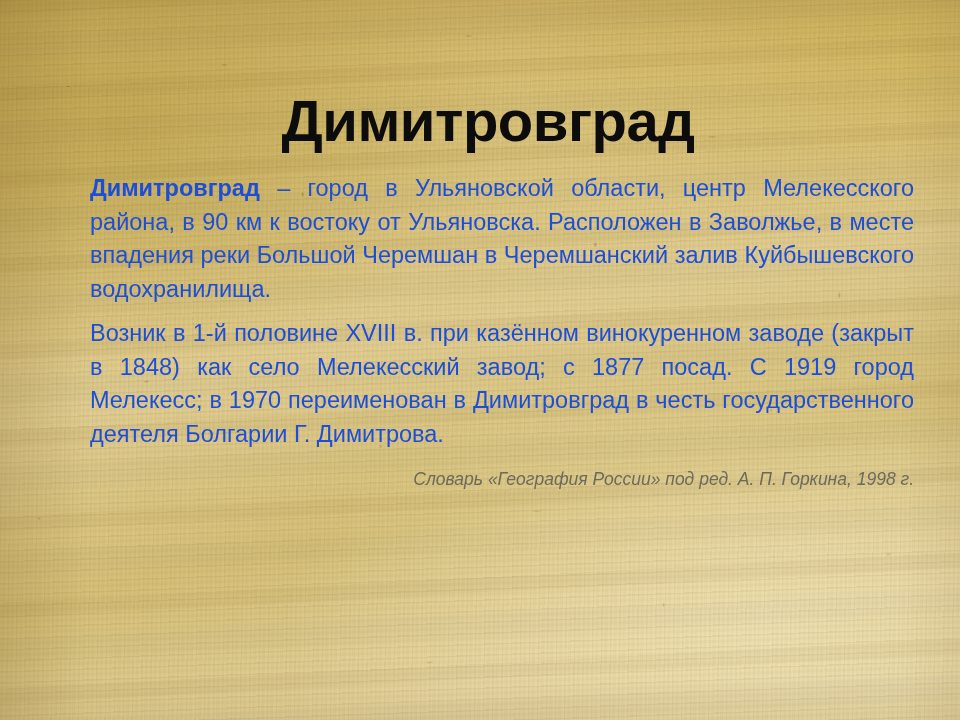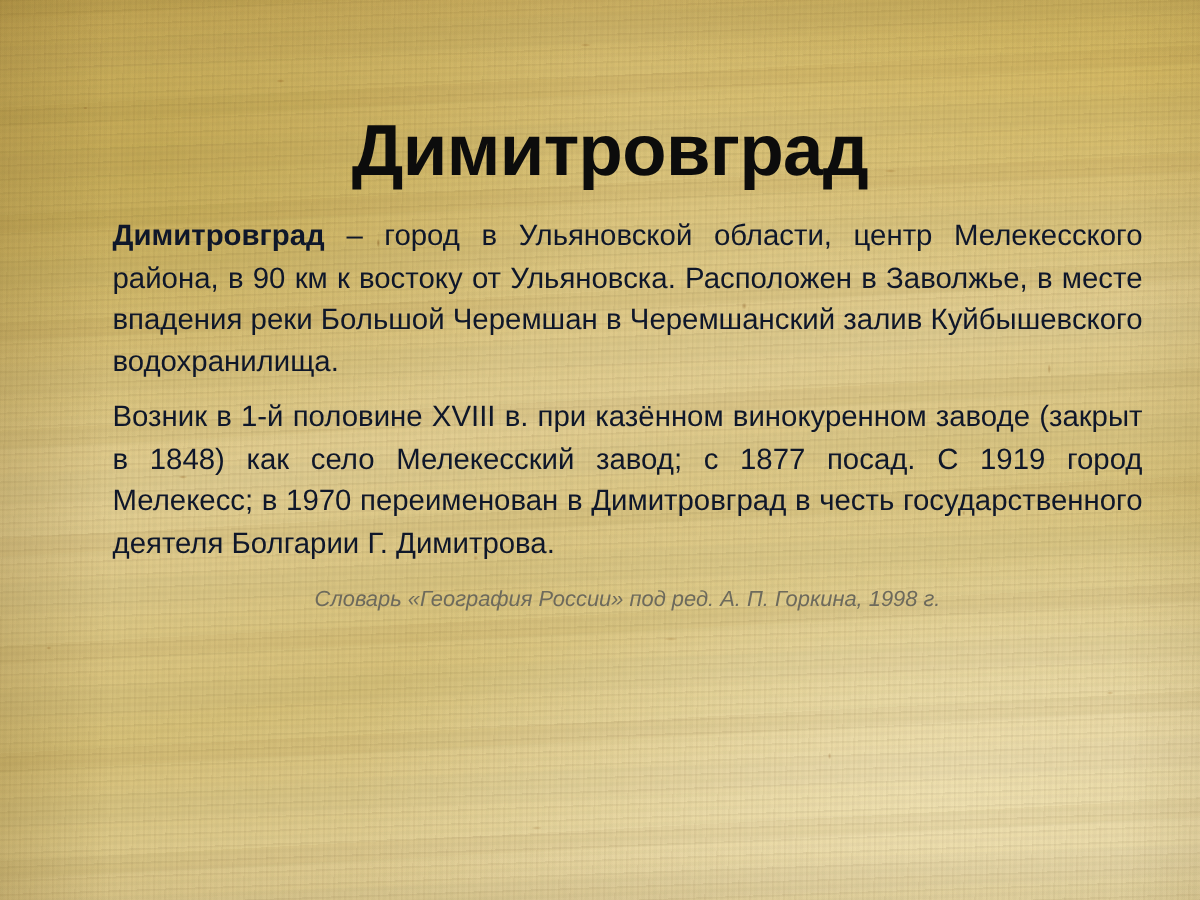--- a/index.html
+++ b/index.html
@@ -137,34 +137,34 @@
     position: absolute;
     left: 90px;
     top: 172px;
     width: 824px;
   }
 
   .para {
     margin: 0 0 11px 0;
     font-size: 23.5px;
     line-height: 33.5px;
-    color: #0f172a;
+    color: #1d4ed8;
     text-align: justify;
     text-justify: inter-word;
   }
   .para:last-of-type { margin-bottom: 0; }
   .para .lead { font-weight: bold; }
 
   .source-line {
     margin-top: 16px;
     font-size: 17.5px;
     line-height: 24px;
     font-style: italic;
     color: #6d6a5c;
-    text-align: center;
+    text-align: right;
   }
 </style>
 </head>
 <body>
 
 <div class="slide">
 
   <div class="papyrus-base"></div>
   <div class="papyrus-bands"></div>
   <div class="papyrus-hfiber"></div>

